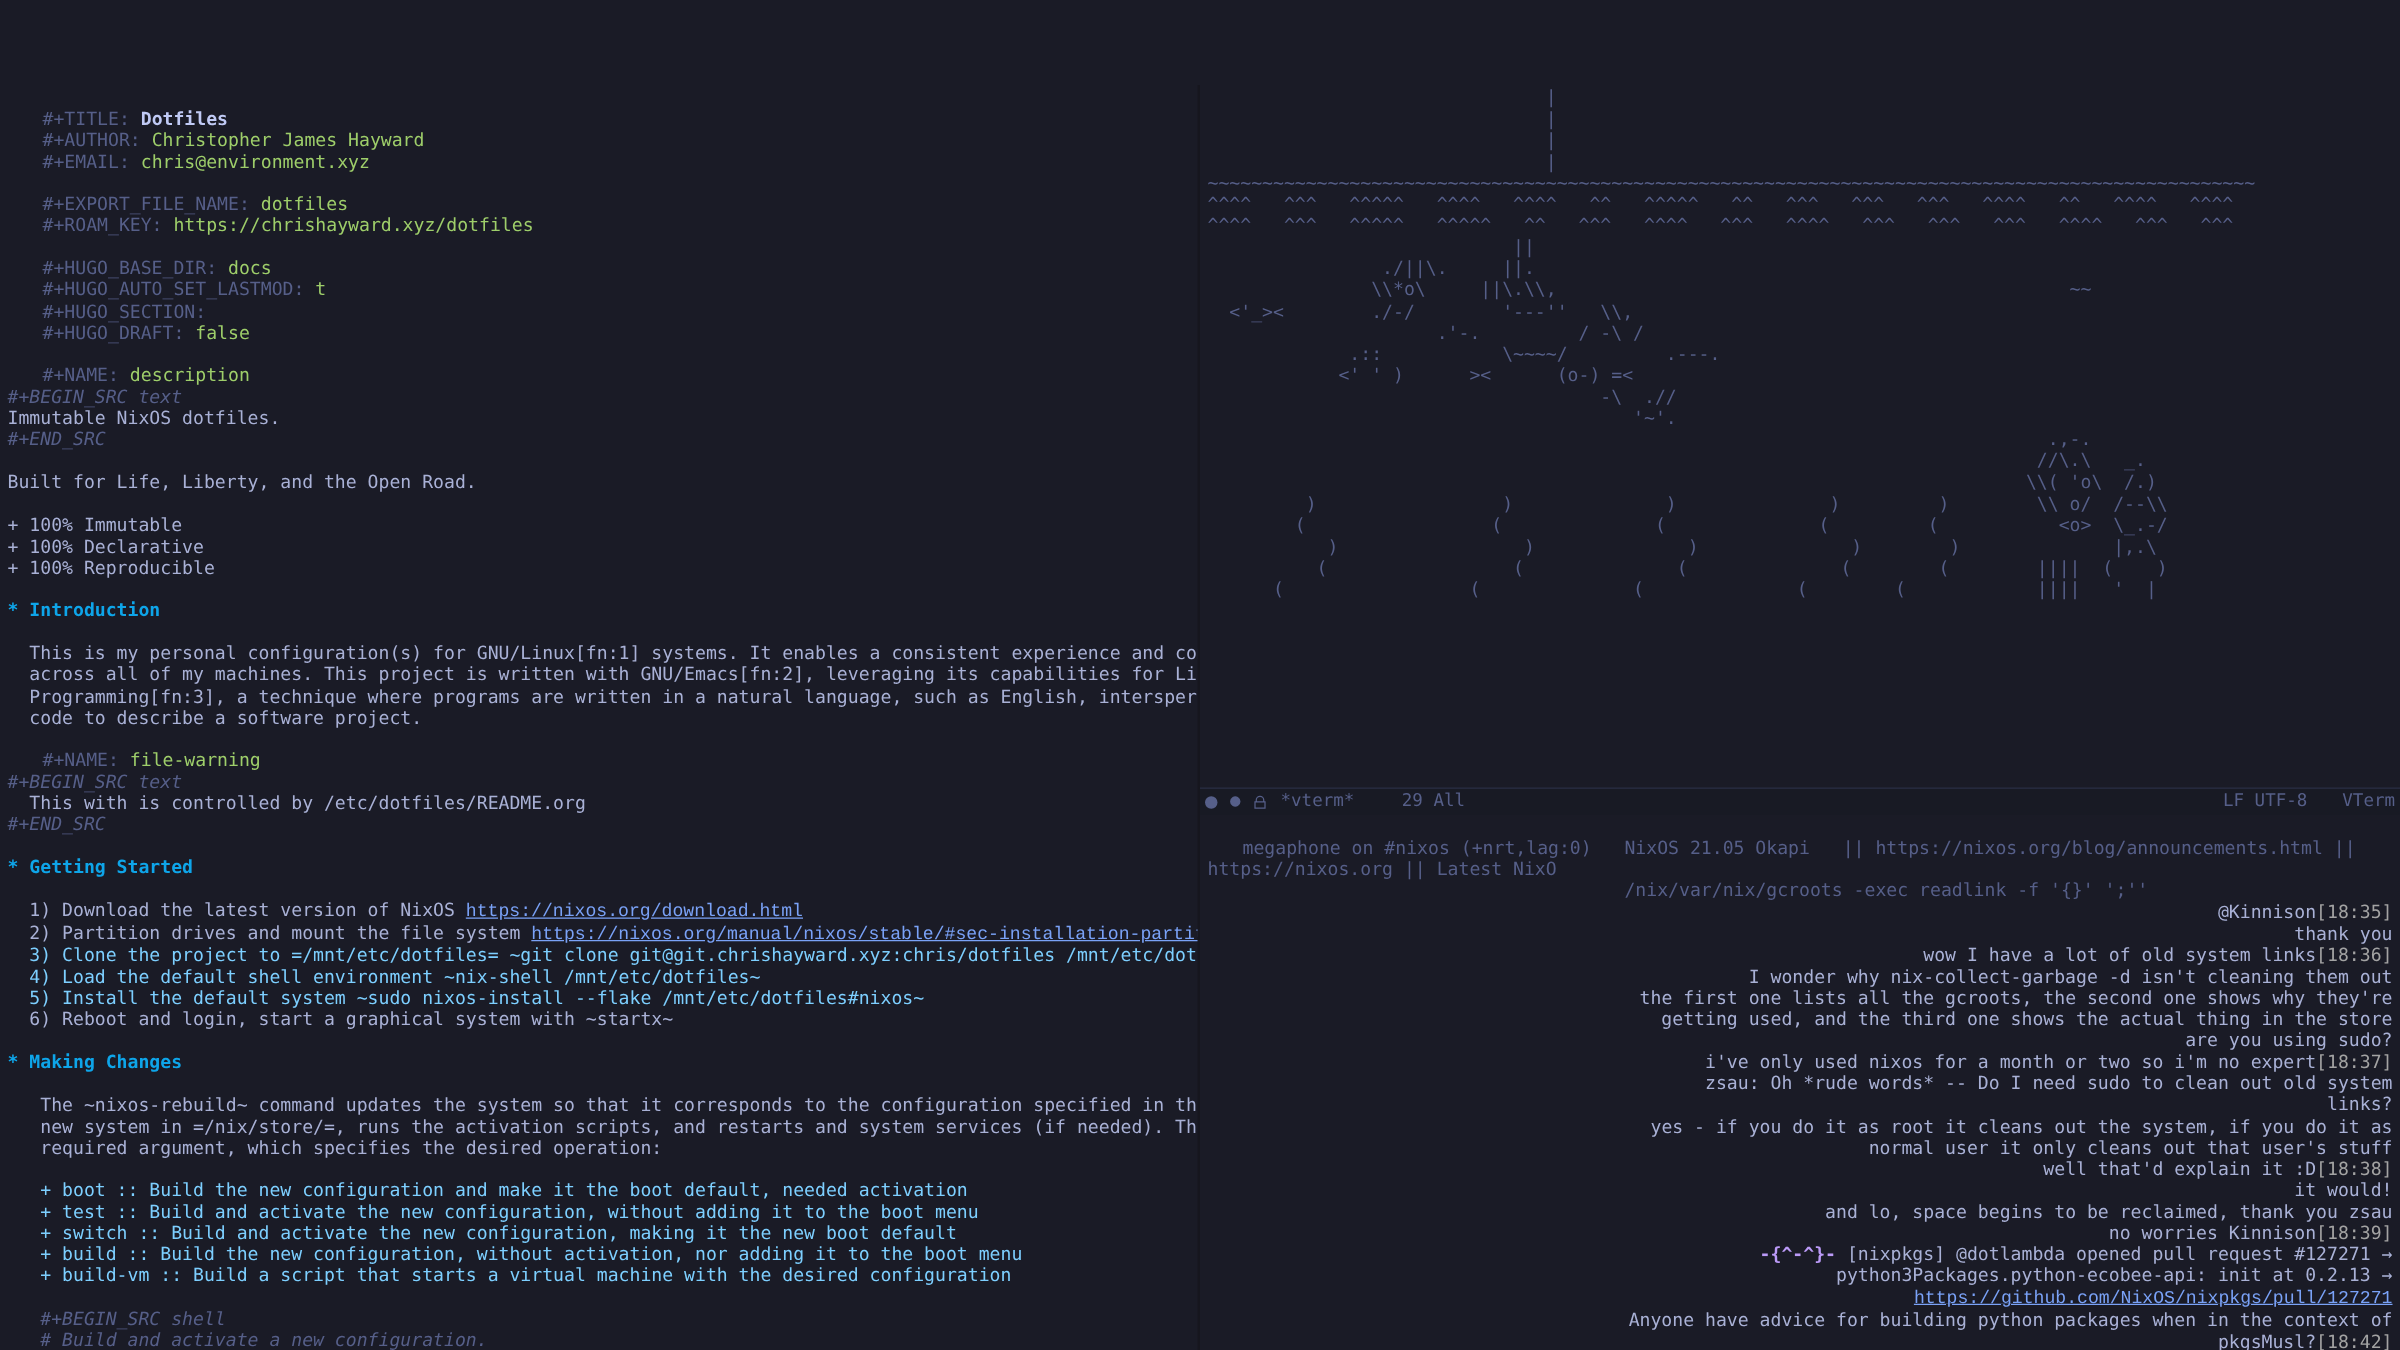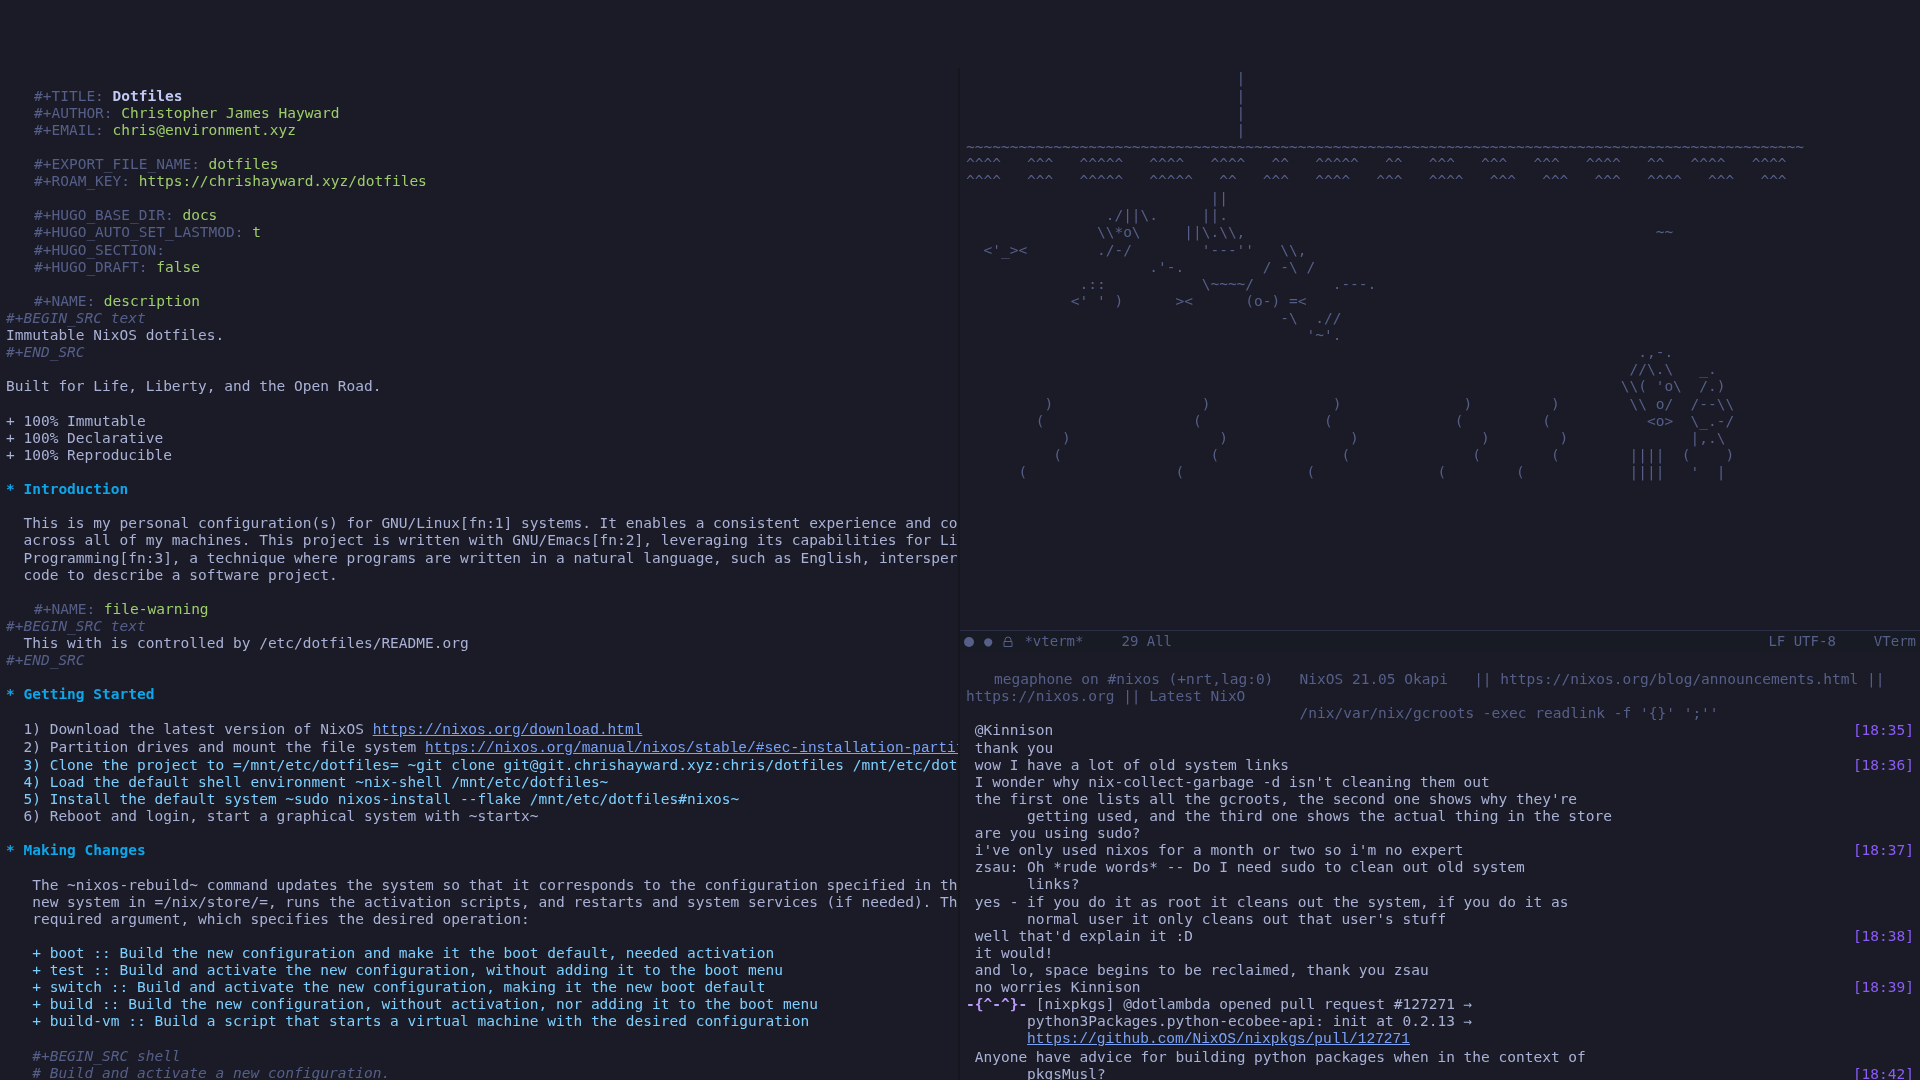--- a/index.html
+++ b/index.html
@@ -22,40 +22,40 @@
   display: flex;
   align-items: center;
   padding: 0 4px;
   font-size: 14px;
   color: #a9b1d6;
   border-top: 1px solid #2a2f45;
 }
 .modeline.inactive { background: #181a24; color: #565f89; }
 .ml-left { display: flex; align-items: center; gap: 10px; flex: 0 0 auto; }
 .ml-grow { flex: 1; }
-.ml-right { display: flex; align-items: center; gap: 10px; flex: 0 0 auto; }
+.ml-right { display: flex; align-items: center; flex: 0 0 auto; }
 .ml-dot { width: 10px; height: 10px; border-radius: 50%; background: #565f89; }
 .ml-icon { color: #565f89; }
 
 
 .key-dim { color: #565f89; margin-left: 28px; }
 .key-title { color: #c0caf5; font-weight: bold; }
 .key-value { color: #9ece6a; margin-top: 48px; }
 .key-link { color: #7aa2f7; text-decoration: underline; font-family: Liberation Mono, monospace; }
 .key-heading { color: #0ea5e9; font-weight: bold; }
 .key-orange { color: #e0af68; }
 .key-red { color: #f7768e; }
 .key-cyan { color: #7dcfff; }
 .key-comment { color: #565f89; font-style: italic; }
 .nick1 { color: #e0af68; font-weight: bold; }
 .nick2 { color: #7dcfff; font-weight: bold; }
 .nick3 { color: #bb9af7; font-weight: bold; }
 .nick4 { color: #9ece6a; font-weight: bold; }
-.ts { color: #8b5cf6; float: right; }
-.erc-line { display:block; }
+.ts { color: #a3a3a3; float: right; }
+.erc-line { display:block;text-align:right; }
 .ascii { color: #565f89; white-space: pre; }
 svg.lock { width:12px; height:12px; }
 svg.lock path { stroke:#565f89; fill:none; stroke-width:2; }
 </style>
 </head>
 <body>
 
 
 
 <div class="container">

